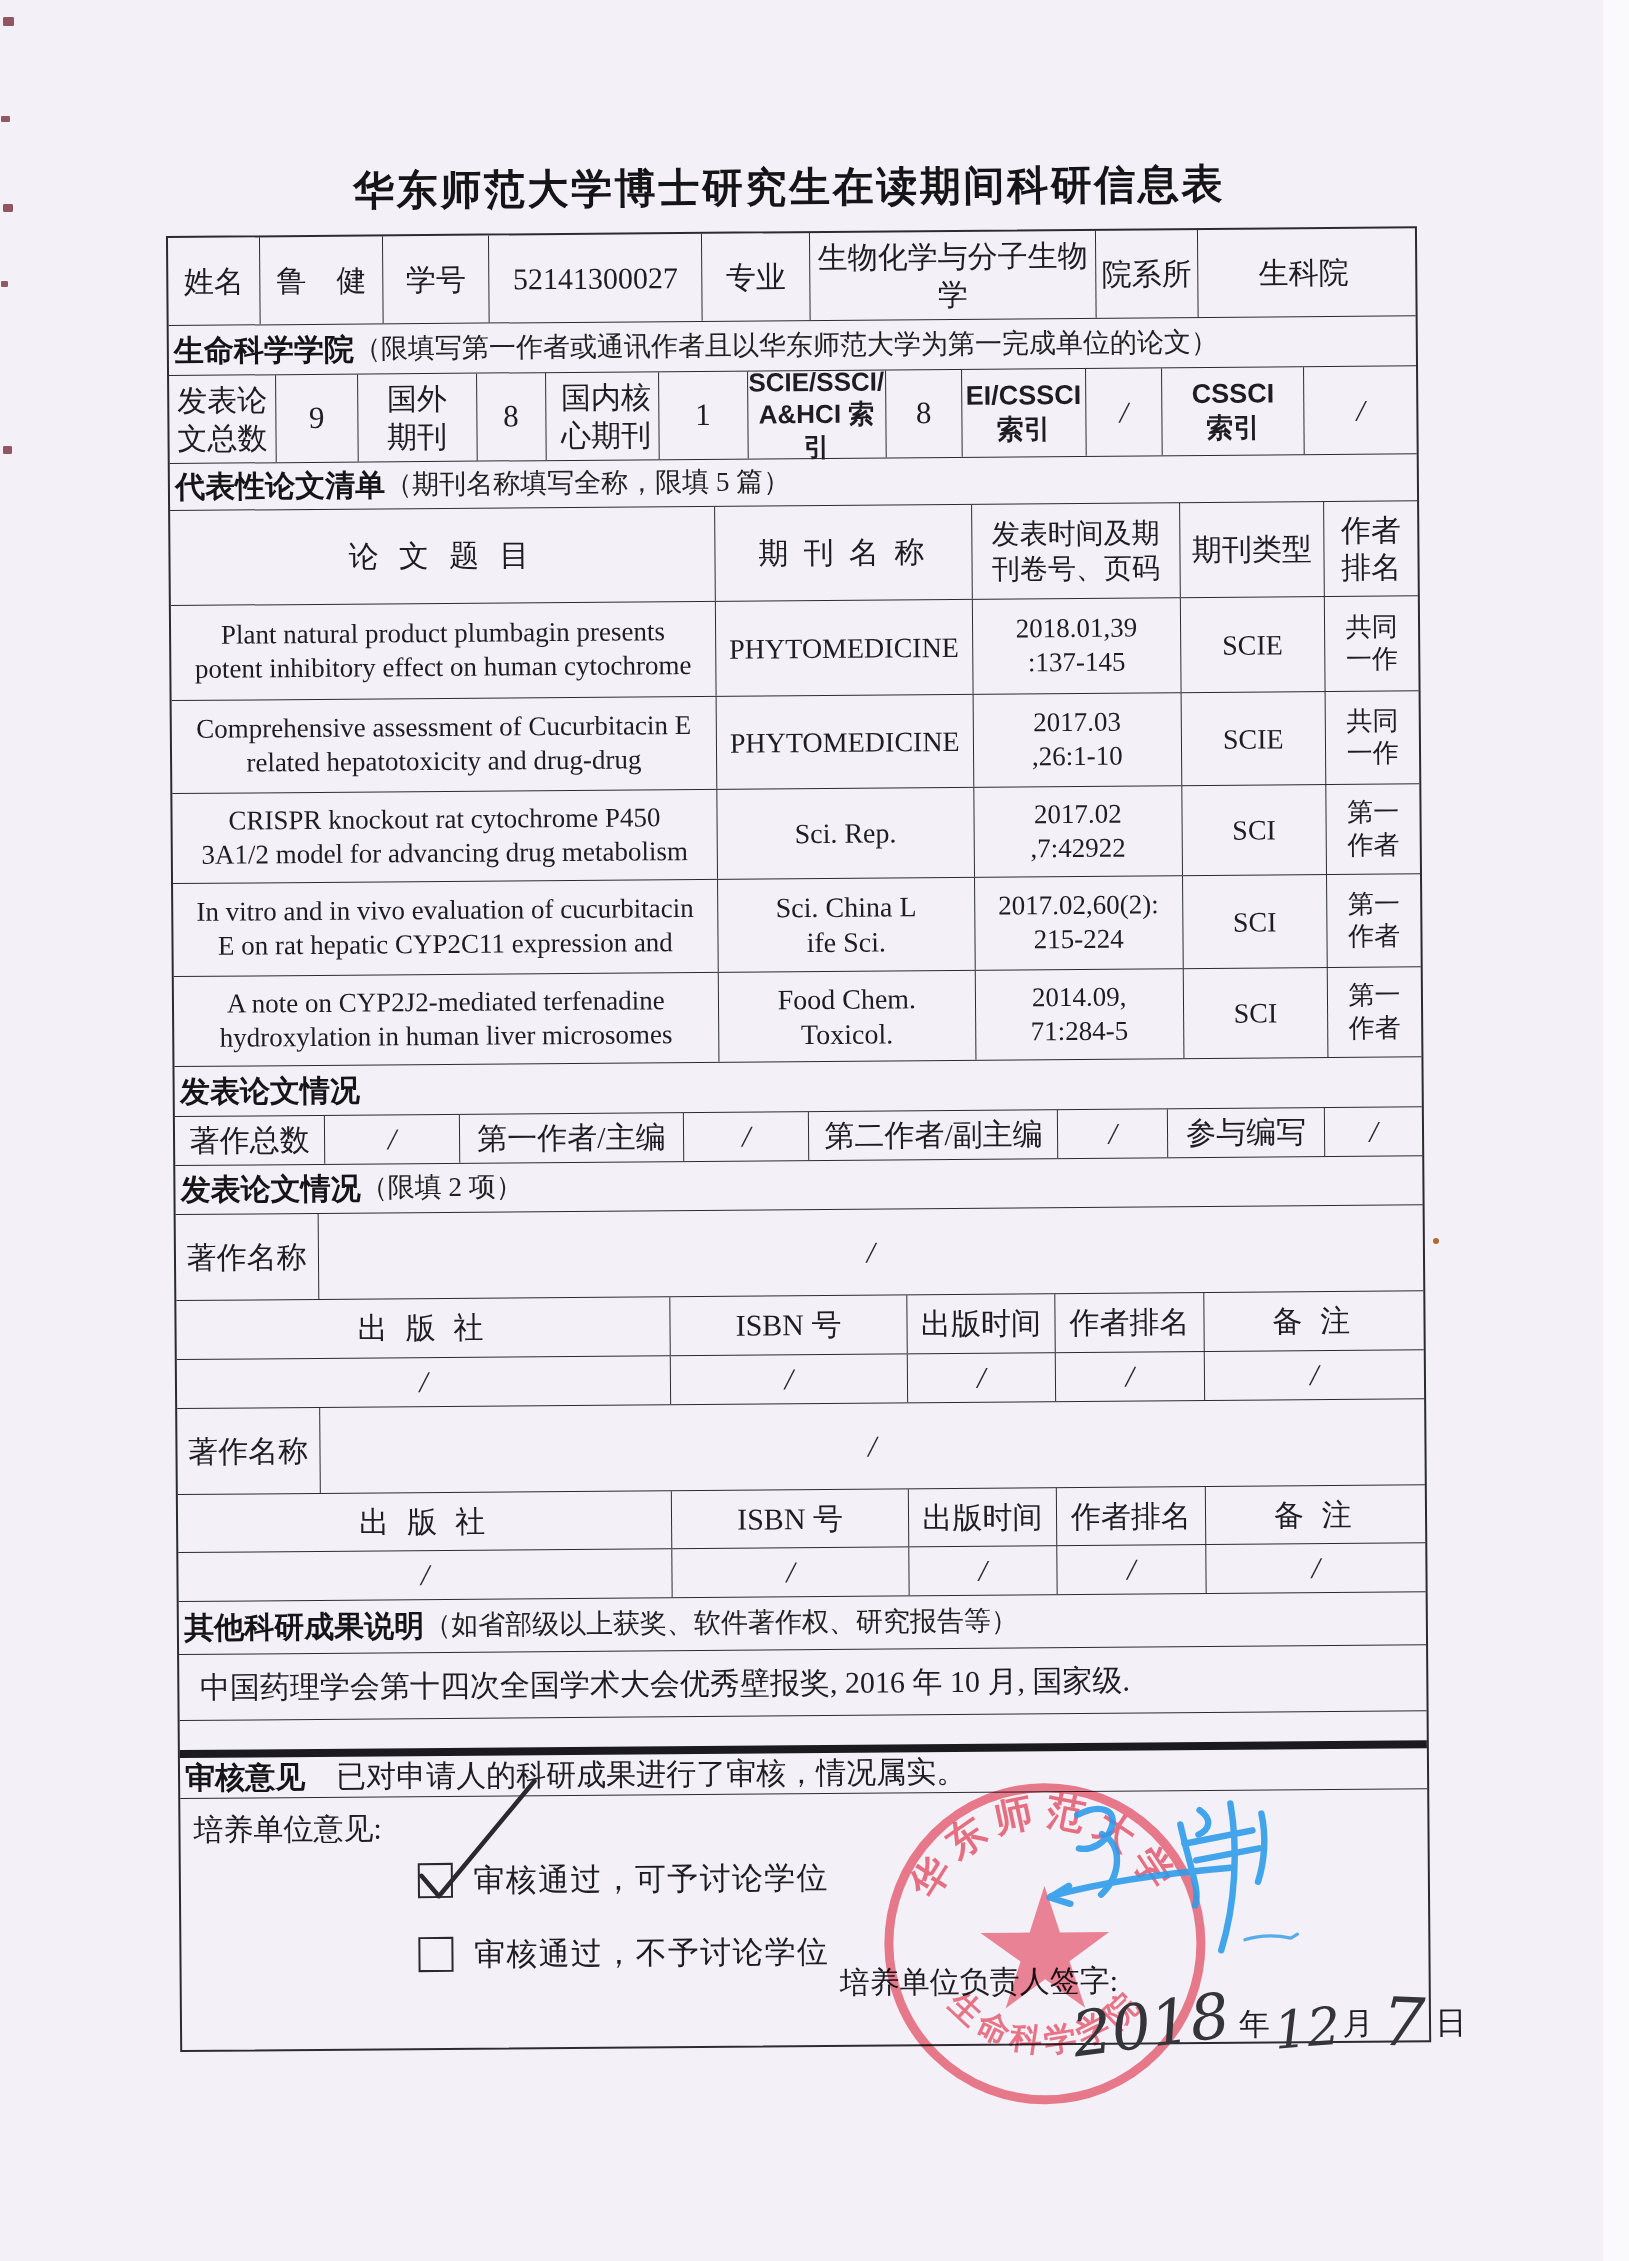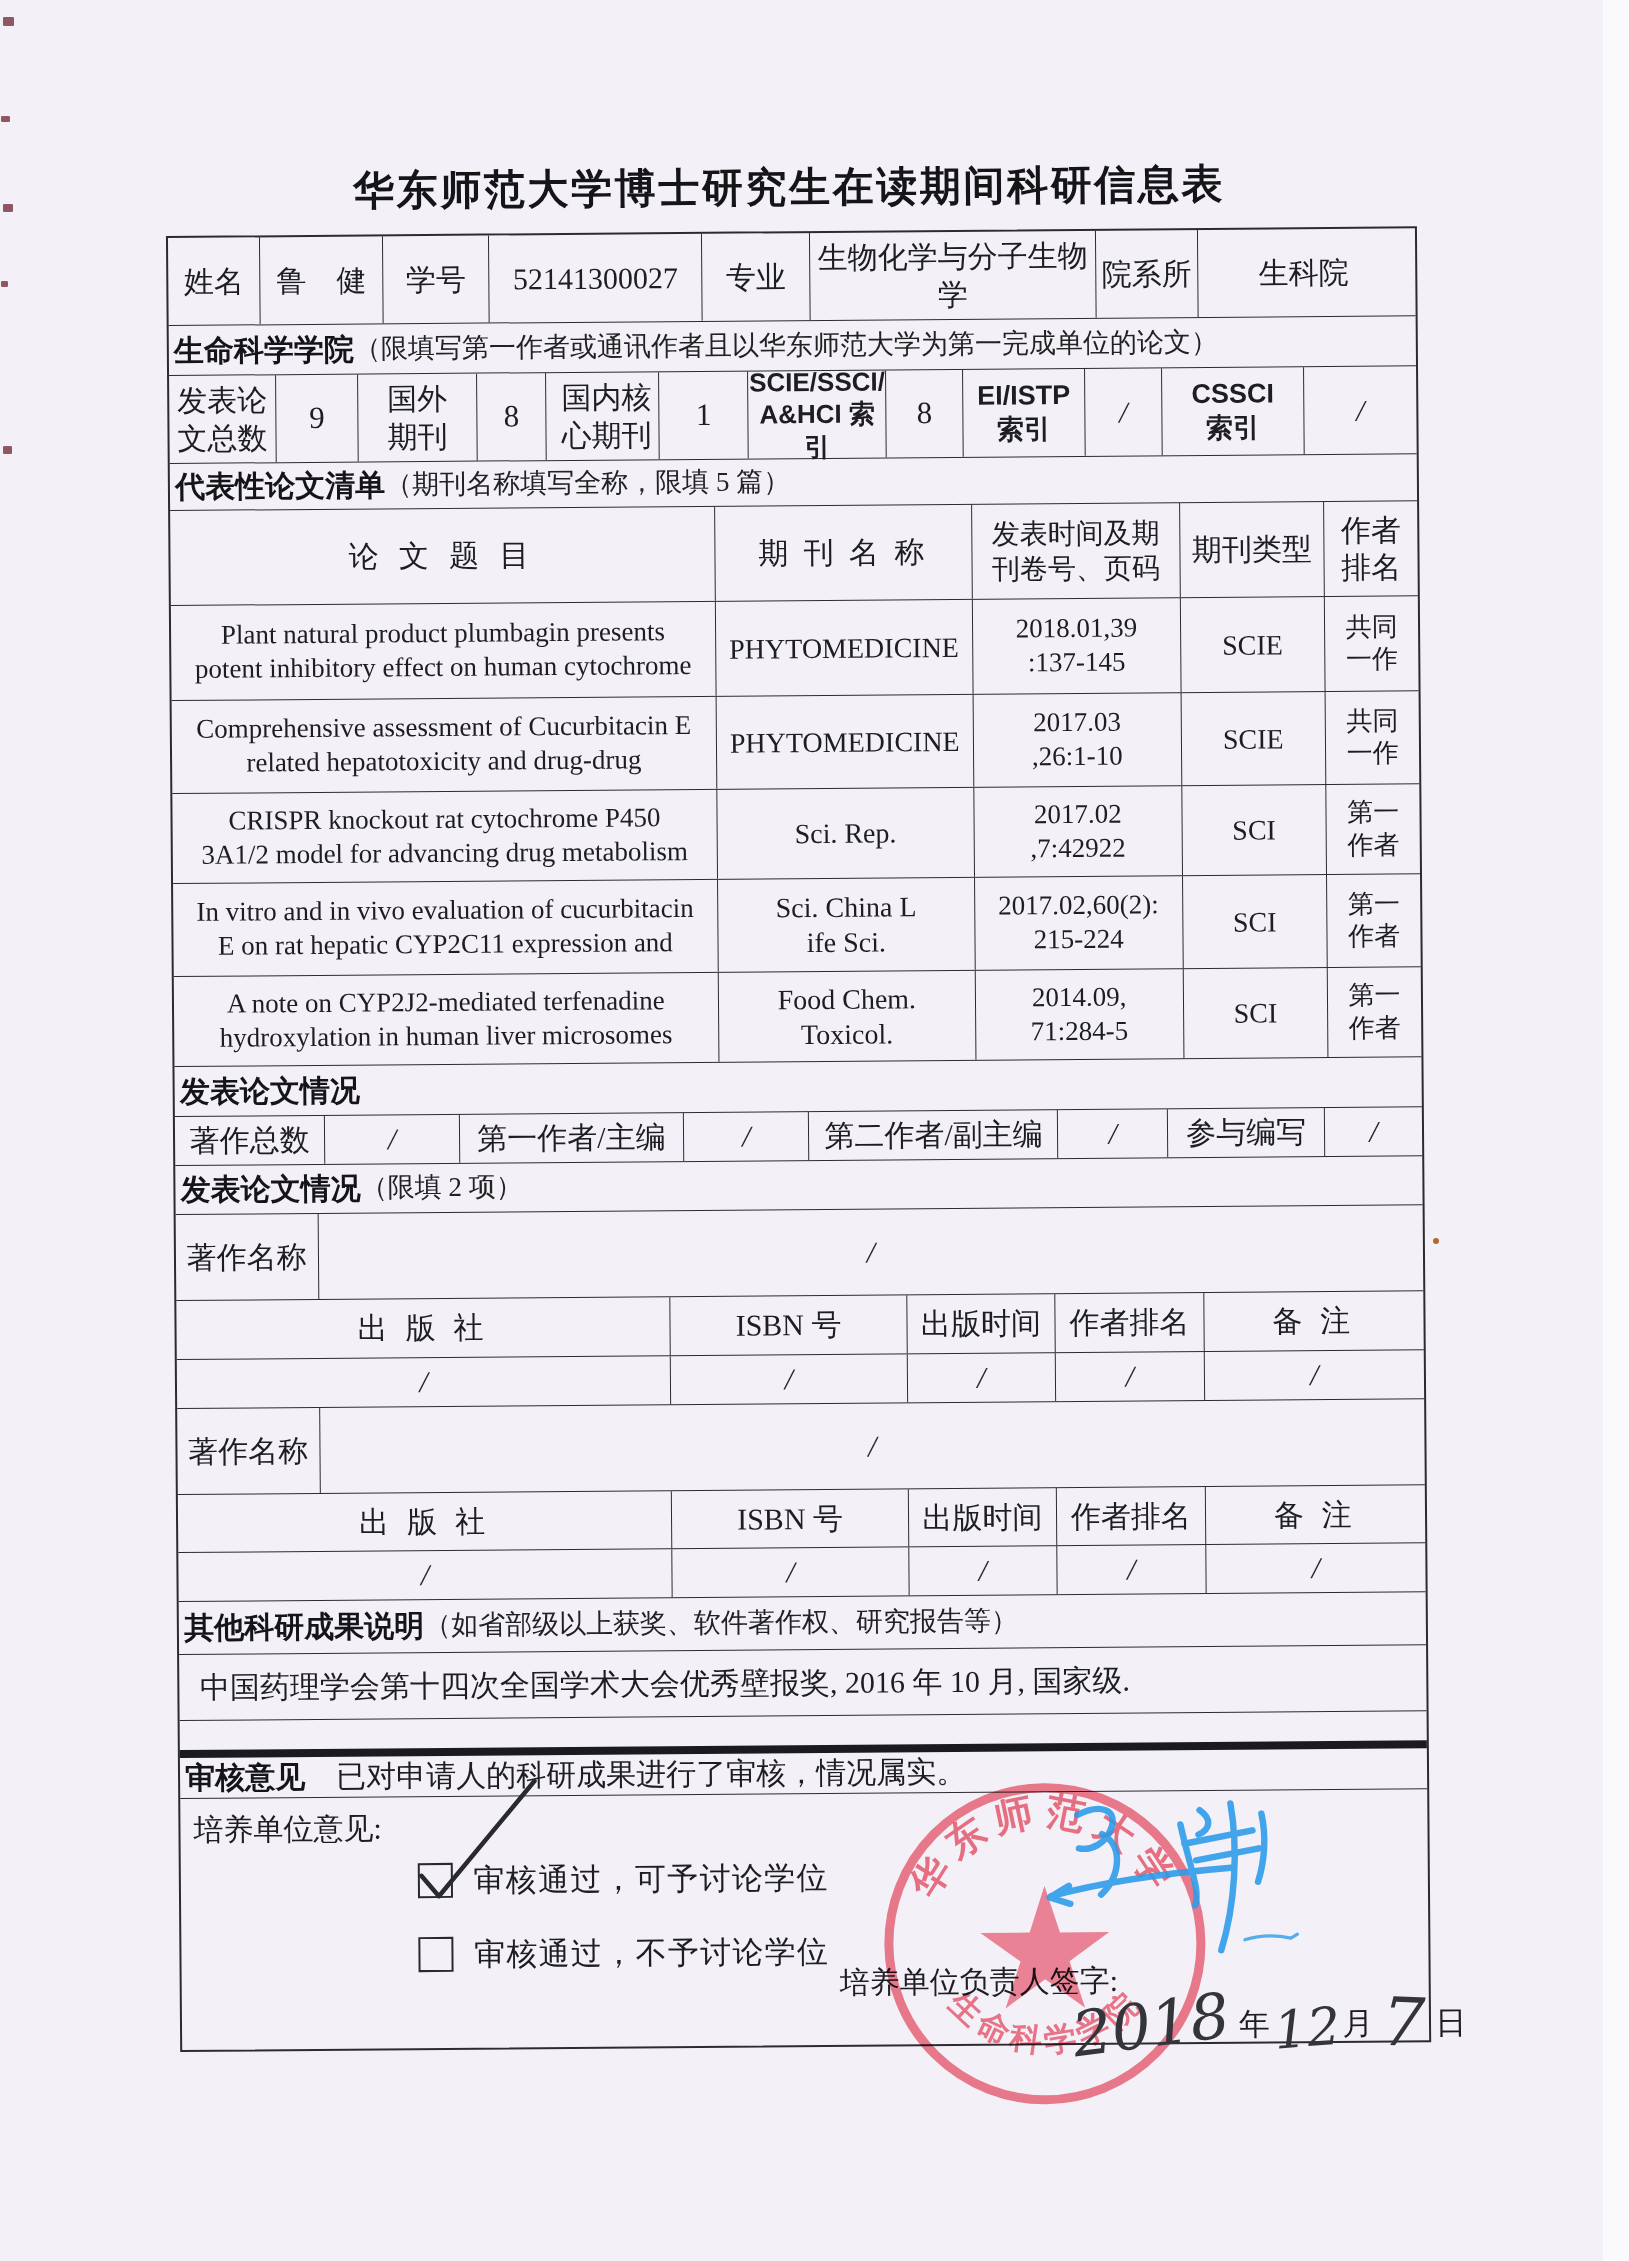--- a/index.html
+++ b/index.html
@@ -76,21 +76,21 @@
         <div class="cell num" style="width:83px;">9</div>
         <div class="cell preline" style="width:120px;">国外
 期刊</div>
         <div class="cell num" style="width:70px;">8</div>
         <div class="cell preline" style="width:106px;margin-left:8px;">国内核
 心期刊</div>
         <div class="cell num" style="width:90px;">1</div>
         <div class="cell preline" style="width:138px;font-family:'Liberation Sans',sans-serif;font-weight:bold;font-size:26px;">SCIE/SSCI/
 A&amp;HCI 索引</div>
         <div class="cell num" style="width:77px;">8</div>
-        <div class="cell preline" style="width:124px;font-family:'Liberation Sans',sans-serif;font-weight:bold;font-size:27px;">EI/ISTP
+        <div class="cell preline" style="width:124px;font-family:'Liberation Sans',sans-serif;font-weight:bold;font-size:27px;">EI/CSSCI
 索引</div>
         <div class="cell slash" style="width:77px;">/</div>
         <div class="cell preline" style="width:144px;font-family:'Liberation Sans',sans-serif;font-weight:bold;font-size:27px;">CSSCI
 索引</div>
         <div class="cell slash" style="width:113px;">/</div>
       </div>
 
       <div class="row" style="height:47px;">
         <div class="cell left" style="width:100%;">
           <span class="sechead">代表性论文清单</span>

